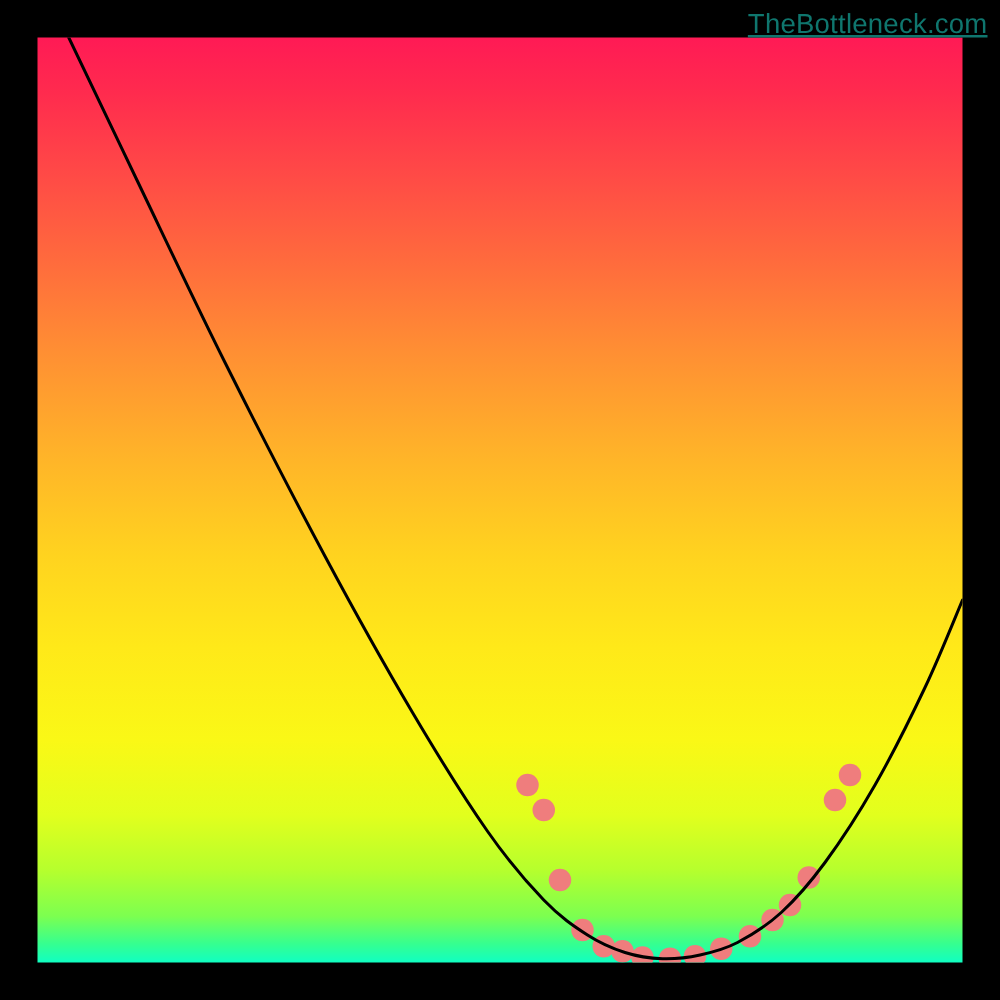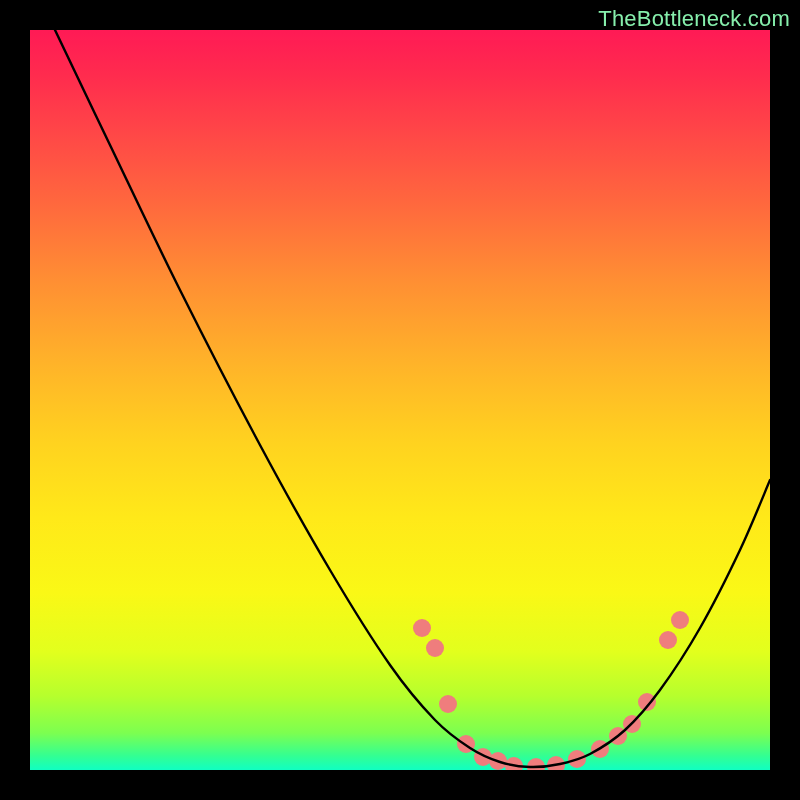--- a/index.html
+++ b/index.html
@@ -40,23 +40,24 @@
       #35ff90 98%,
       #10ffc2 100%
     );
   }
   .watermark {
     position: absolute;
     top: 6px;
     right: 10px;
     font-family: Arial, Helvetica, sans-serif;
     font-size: 22px;
-    color: #86efac;
+    color: #0f766e;
     letter-spacing: 0.2px;
     user-select: none;
+    text-decoration: underline;
   }
   svg {
     position: absolute;
     left: 0;
     top: 0;
   }
 </style>
 </head>
 <body>
 

